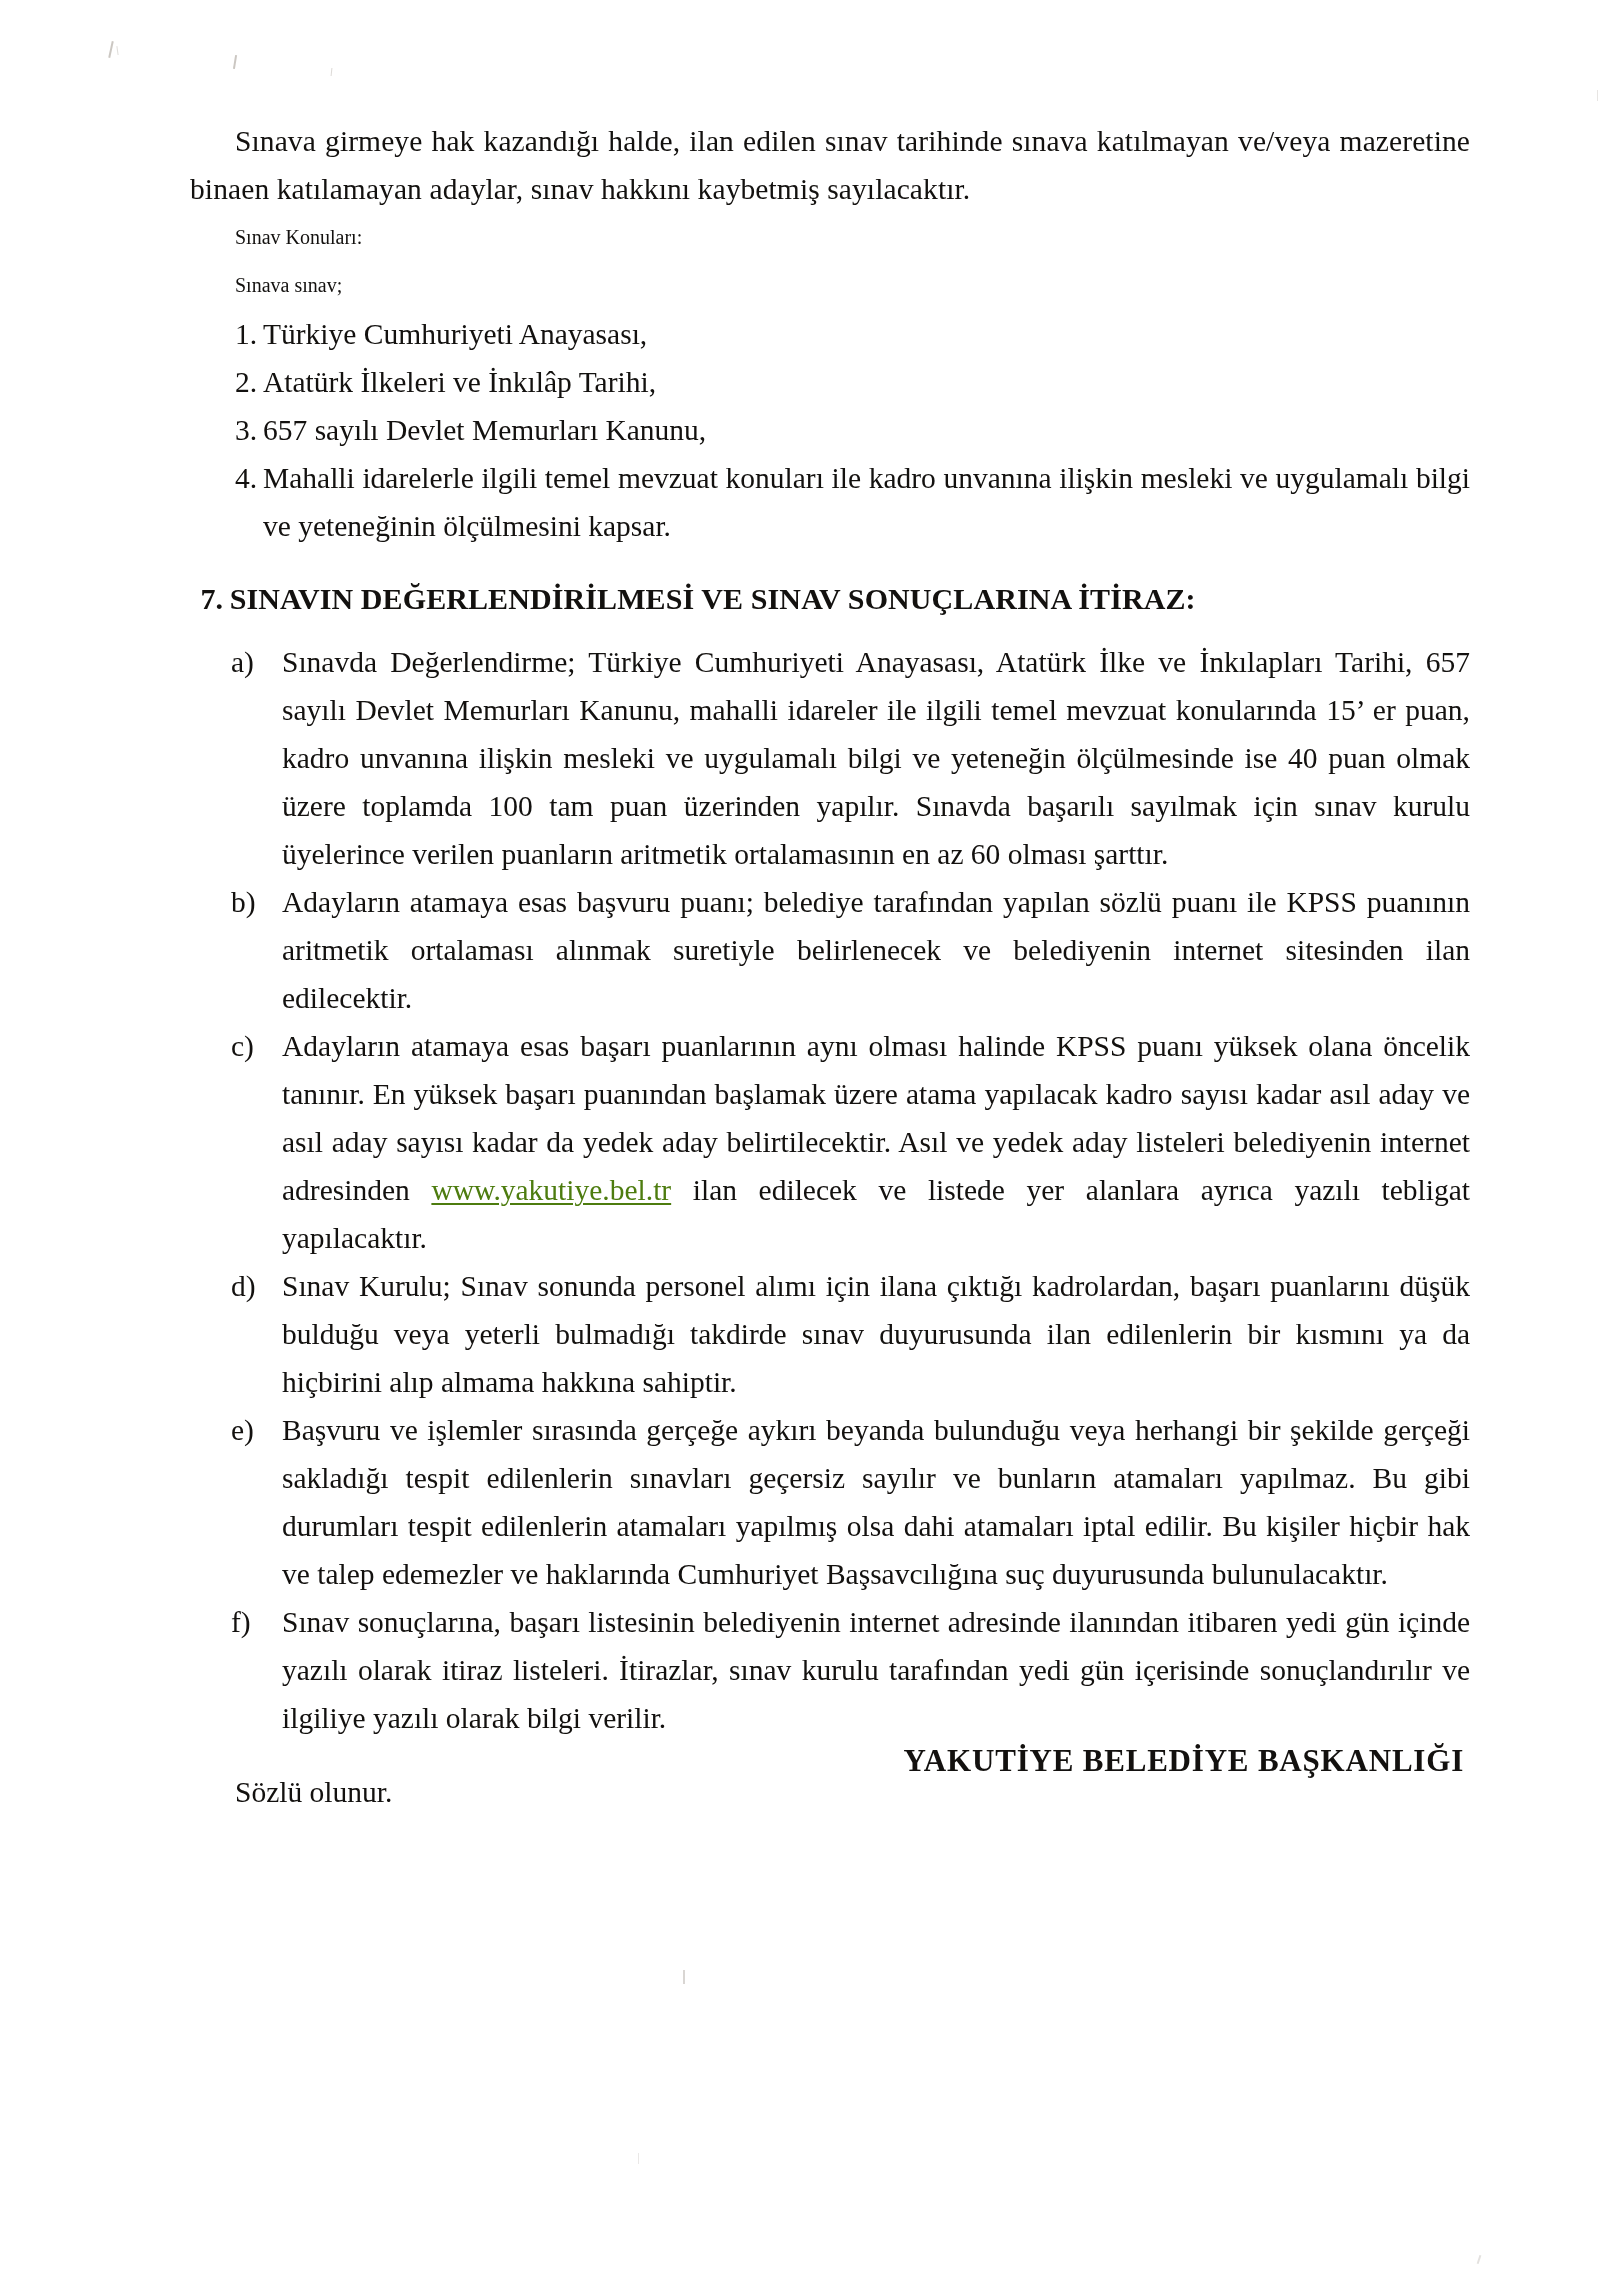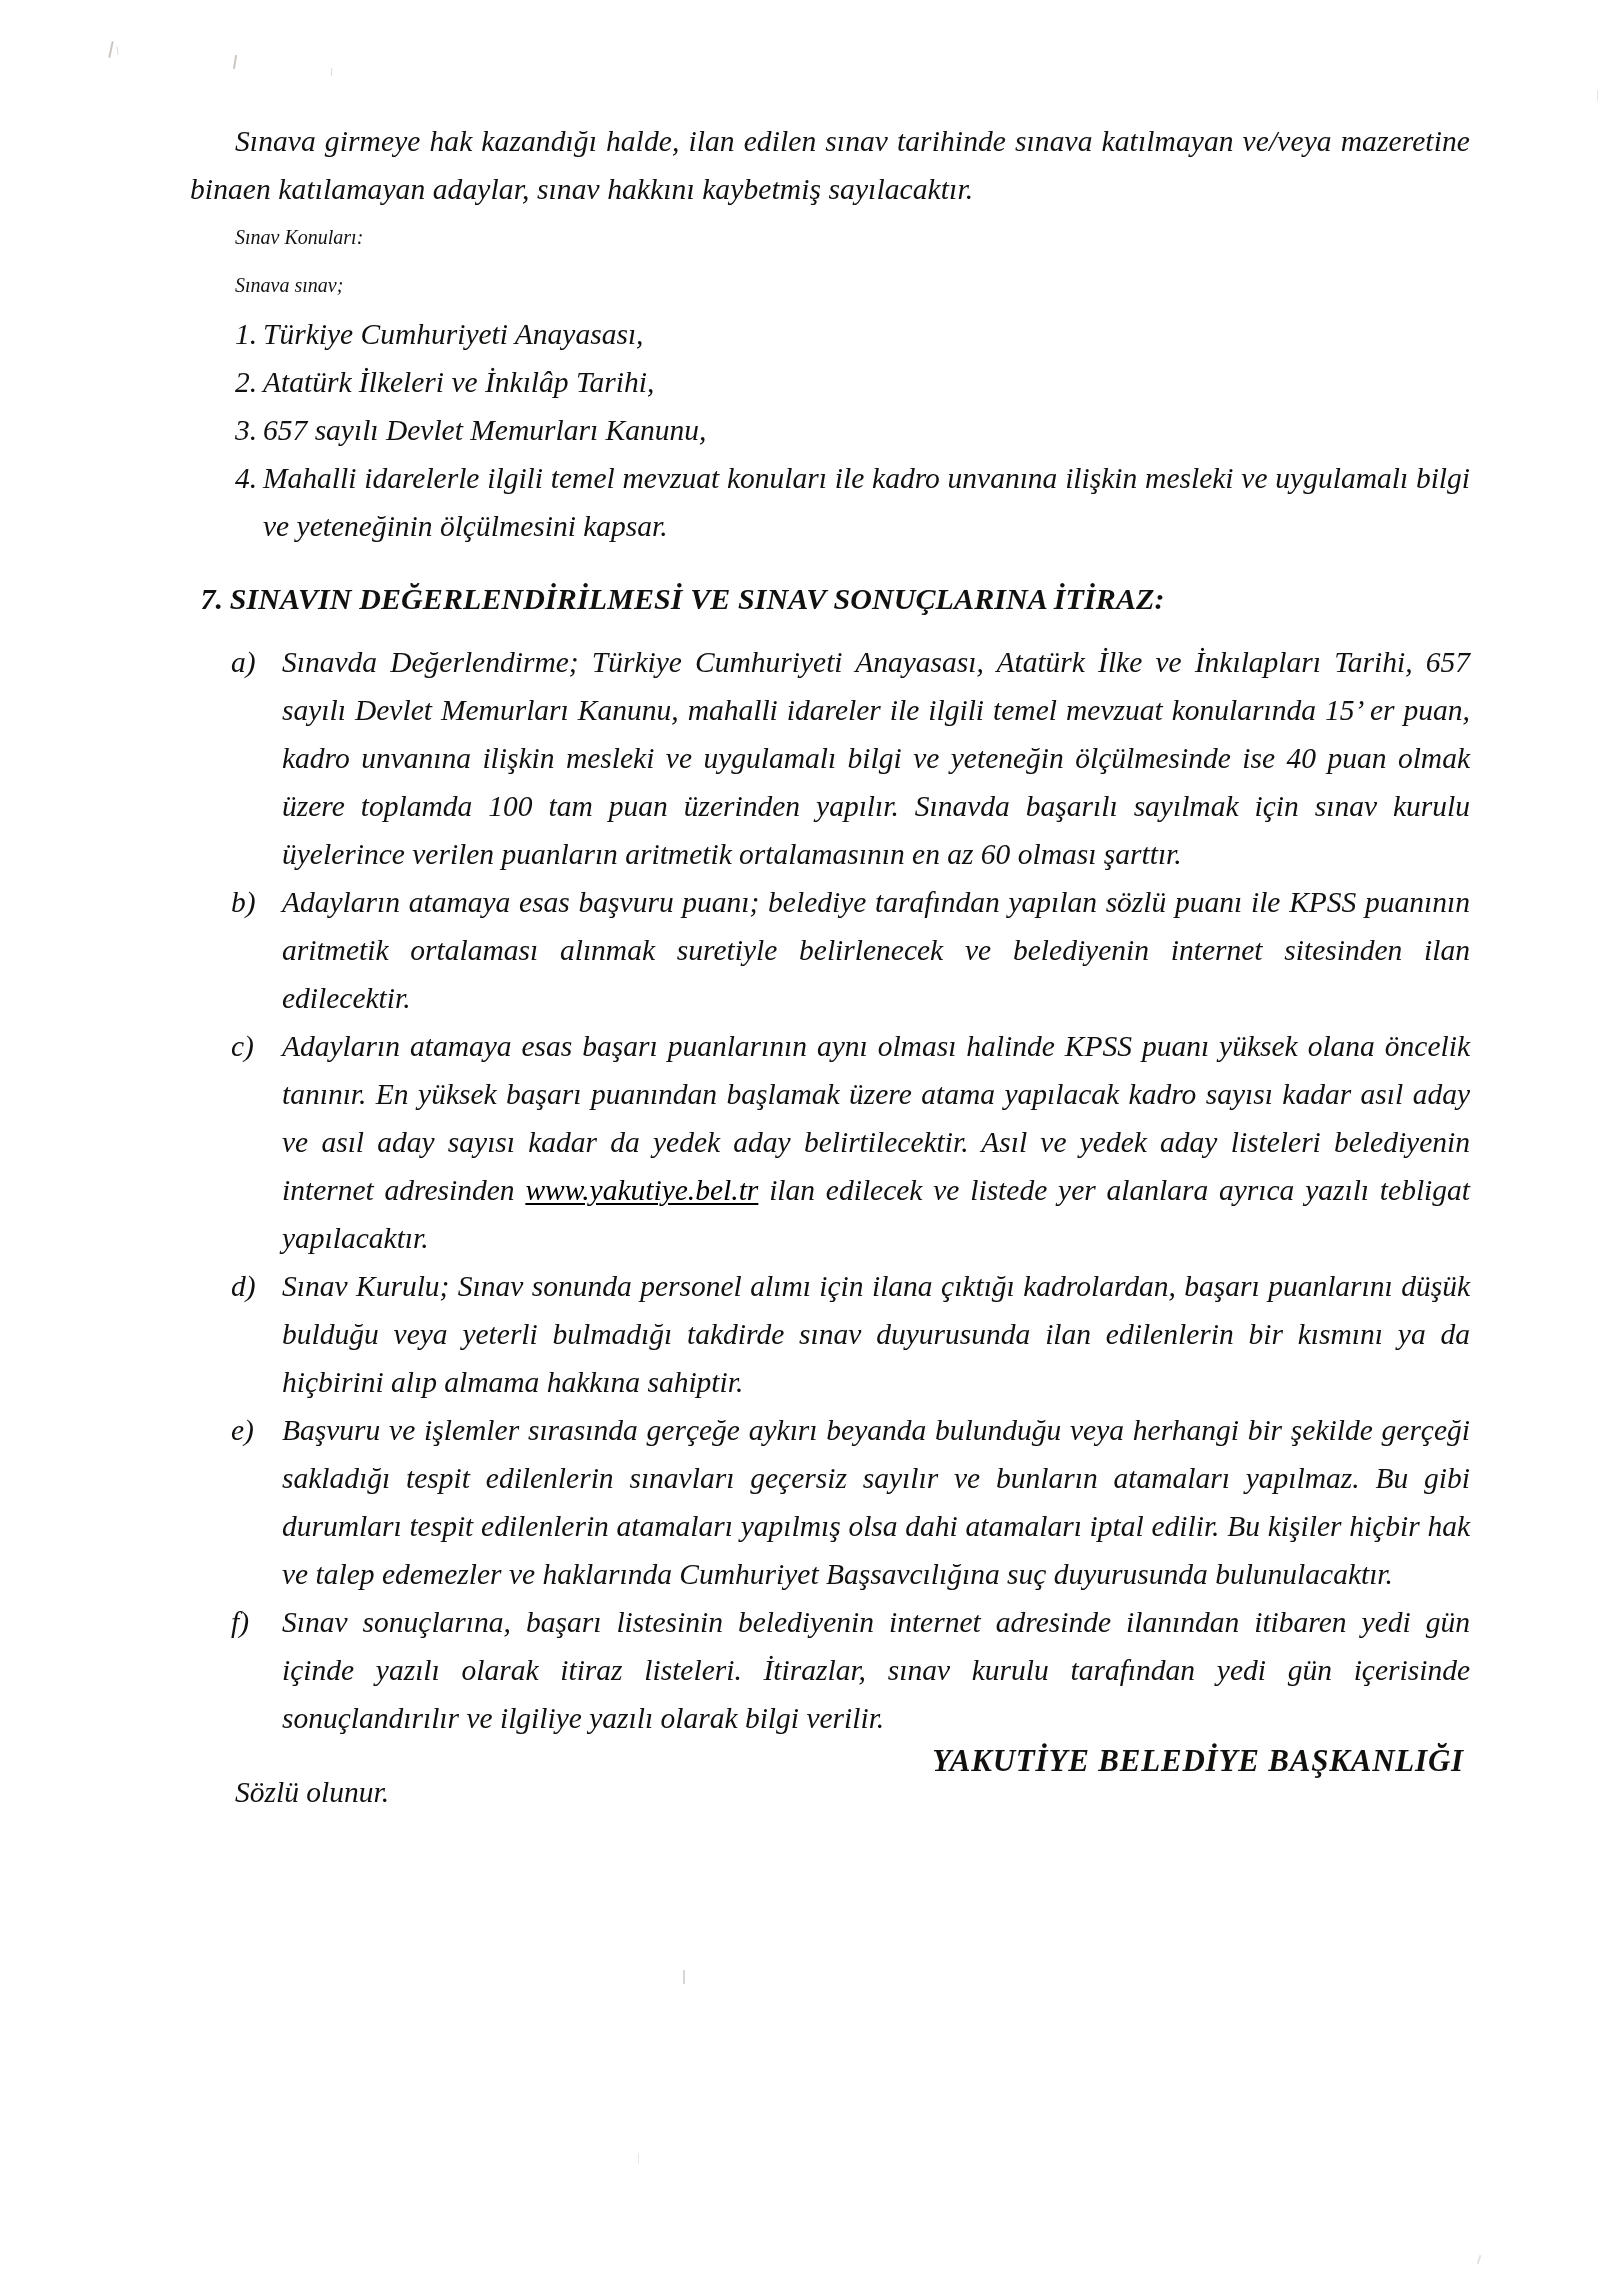--- a/index.html
+++ b/index.html
@@ -10,21 +10,20 @@
   }
 
   .page {
     position: relative;
     width: 1623px;
     height: 2295px;
     background: #ffffff;
     overflow: hidden;
     font-family: "Liberation Serif", "DejaVu Serif", serif;
     color: #13110f;
-    font-style: italic;
     -webkit-font-smoothing: antialiased;
   }
 
   
   .speck {
     position: absolute;
     background: #b9b4ae;
     opacity: .75;
     pointer-events: none;
   }
@@ -127,21 +126,21 @@
     text-align: left;
     font-size: 29.5px;
     line-height: 48px;
   }
   .lettered .item .txt { display: block; }
 
   .url-link {
     text-decoration: underline;
     text-underline-offset: 3.3px;
     text-decoration-thickness: 2px;
-    color: #000000;
+    color: #4d7c0f;
   }
 
   .closing {
     margin-top: 26px;
     font-size: 29.5px;
     line-height: 48px;
     padding-left: 45px;
     text-align: left;
   }
 

